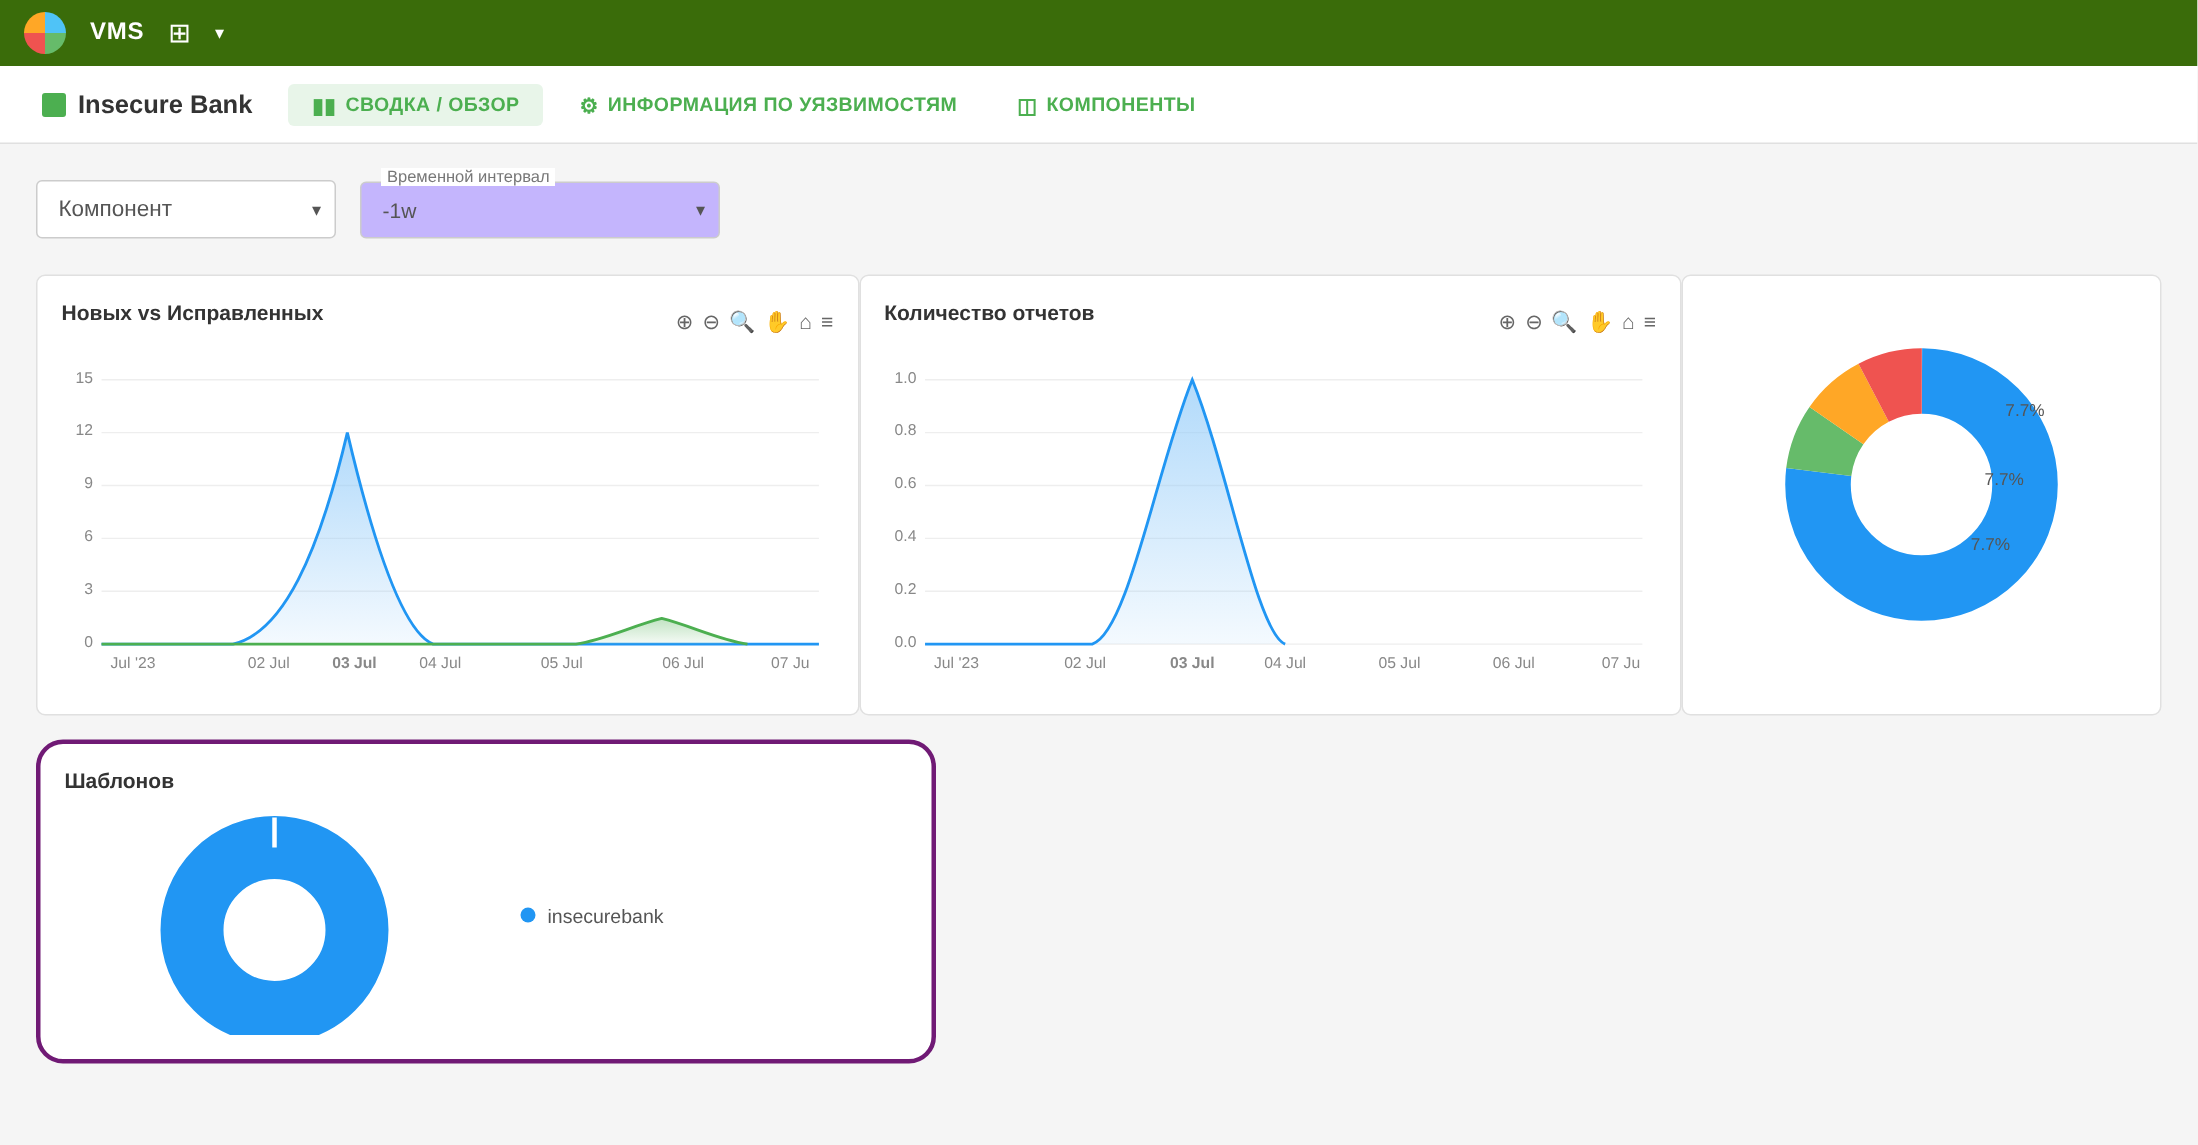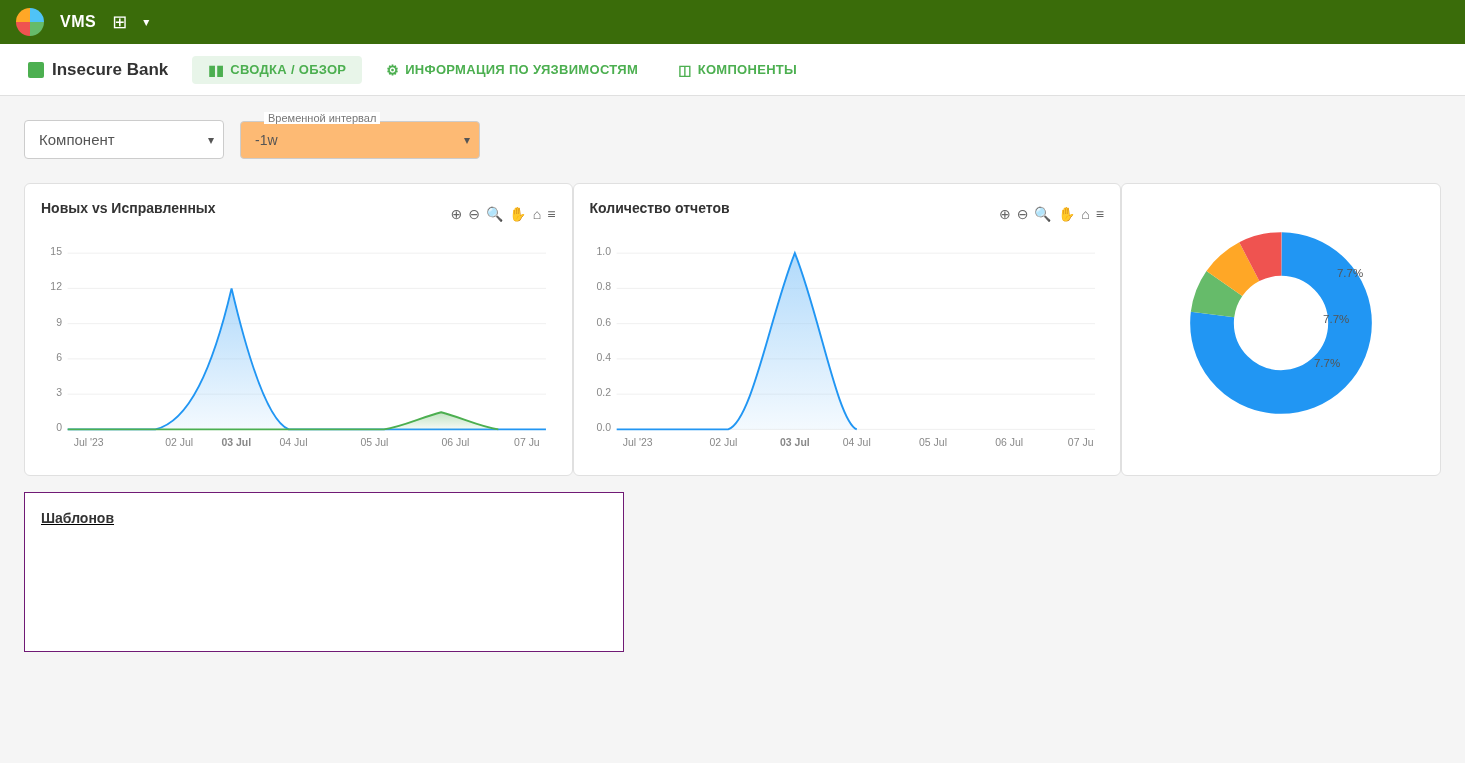--- a/index.html
+++ b/index.html
@@ -115,35 +115,35 @@
       pointer-events: none;
       color: #555;
       font-size: 12px;
     }
     .filter-select-labeled {
       position: relative;
     }
     .filter-select-labeled .label {
       position: absolute;
       top: -9px;
-      left: 24px;
+      left: 14px;
       background: white;
       padding: 0 4px;
       font-size: 11px;
       color: #777;
       z-index: 1;
     }
     .filter-select-labeled select {
       appearance: none;
       border: 1px solid #ccc;
       border-radius: 4px;
       padding: 10px 20px 10px 14px;
       font-size: 14px;
       color: #555;
-      background: #fdba74;
+      background: #c4b5fd;
       cursor: pointer;
       min-width: 240px;
     }
     .filter-select-labeled .chevron {
       position: absolute;
       right: 10px;
       top: 50%;
       transform: translateY(-50%);
       pointer-events: none;
       color: #555;
@@ -220,25 +220,24 @@
     }
 
     
     .bottom-row {
       display: grid;
       grid-template-columns: 600px 1fr;
       gap: 16px;
     }
     .bottom-card {
       background: white;
-      border-radius: 0;
-      border: 1px solid #701a75;
+      border-radius: 18px;
+      border: 3px solid #701a75;
       padding: 16px;
       min-height: 160px;
-      text-decoration: underline;
     }
 
     
     .templates-content {
       display: flex;
       align-items: center;
       gap: 24px;
     }
     .templates-legend {
       display: flex;
@@ -419,16 +418,28 @@
           <text x="140" y="138" font-size="10" fill="#555" text-anchor="middle">7.7%</text>
         </svg>
       </div>
     </div>
   </div>
 
   <div class="bottom-row">
 
     <div class="bottom-card">
       <span class="chart-title">Шаблонов</span>
+      <div class="templates-content">
+        <svg width="280" height="160" viewBox="0 0 200 160">
+
+          <circle cx="100" cy="90" r="55" fill="none" stroke="#2196f3" stroke-width="42"></circle>
+
+          <line x1="100" y1="35" x2="100" y2="15" stroke="white" stroke-width="3"></line>
+        </svg>
+        <div class="templates-legend">
+          <div class="templates-legend-dot"></div>
+          <span>insecurebank</span>
+        </div>
+      </div>
     </div>
   </div>
 
 </div>
 
 </body></html>

